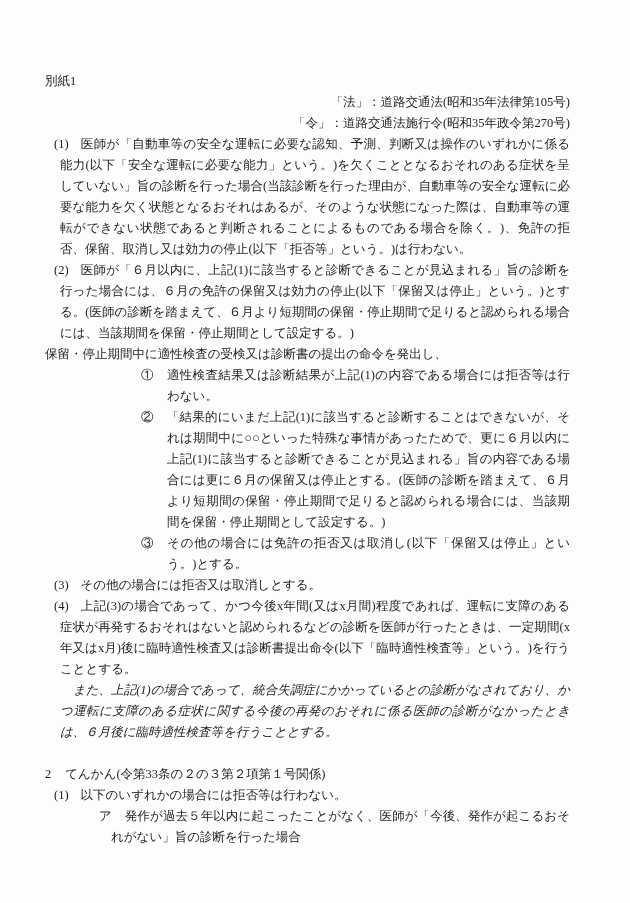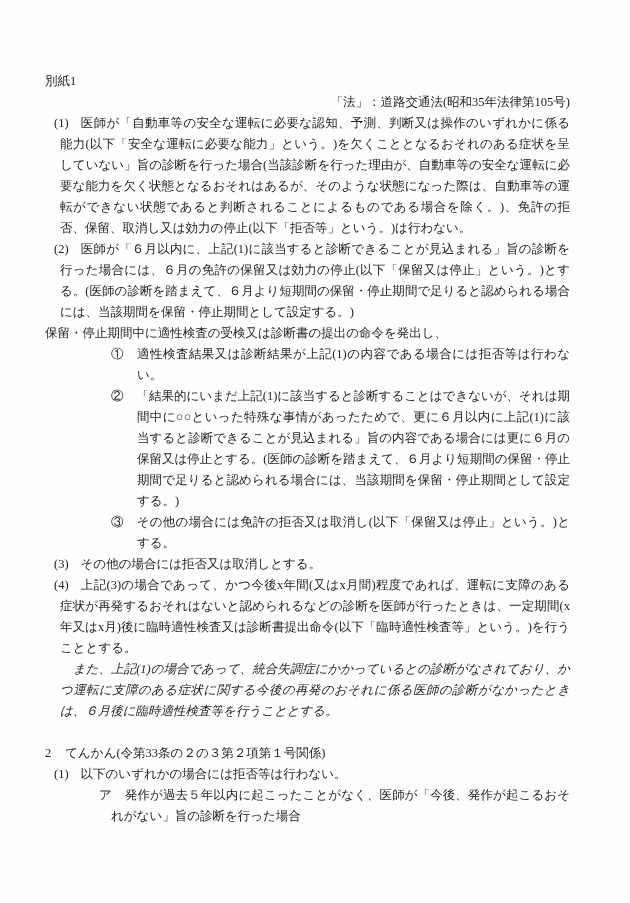--- a/index.html
+++ b/index.html
@@ -35,40 +35,41 @@
   .sec-num { margin-right: 14px; }
 
   
   .lv1 { margin-left: 9px; padding-left: 6px; text-indent: -6px; }
   .lv1 .lbl { margin-right: 12px; }
 
   
   .hold-line { text-align: left; }
 
   
-  .circ { margin-left: 66px; padding-left: 26px; text-indent: -26px; }
+  .circ { margin-left: 96px; padding-left: 26px; text-indent: -26px; }
   .circ .lbl { margin-right: 13px; }
 
   
   .kana { margin-left: 54px; padding-left: 12px; text-indent: -12px; }
   .kana .lbl { margin-right: 13px; }
 
   
   .cont { padding-left: 15px; text-indent: 13px; font-style: italic; }
 </style>
 </head>
 <body>
 
 <div class="page">
 
   <p class="plain">別紙1</p>
 
 
   <p class="legend-row"><span class="legend-term">「法」</span><span>：</span><span>道路交通法(昭和35年法律第105号)</span></p>
 
+  <p class="legend-row"><span class="legend-term">「令」</span><span>：</span><span>道路交通法施行令(昭和35年政令第270号)</span></p>
 
 
   <p class="lv1"><span class="lbl">(1)</span><span>医師が「自動車等の安全な運転に必要な認知、予測、判断又は操作のいずれかに係る能力(以下「安全な運転に必要な能力」という。)を欠くこととなるおそれのある症状を呈していない」旨の診断を行った場合(当該診断を行った理由が、自動車等の安全な運転に必要な能力を欠く状態となるおそれはあるが、そのような状態になった際は、自動車等の運転ができない状態であると判断されることによるものである場合を除く。)、免許の拒否、保留、取消し又は効力の停止(以下「拒否等」という。)は行わない。</span></p>
 
   <p class="lv1"><span class="lbl">(2)</span><span>医師が「６月以内に、上記(1)に該当すると診断できることが見込まれる」旨の診断を行った場合には、６月の免許の保留又は効力の停止(以下「保留又は停止」という。)とする。(医師の診断を踏まえて、６月より短期間の保留・停止期間で足りると認められる場合には、当該期間を保留・停止期間として設定する。)</span></p>
 
   <p class="hold-line">保留・停止期間中に適性検査の受検又は診断書の提出の命令を発出し、</p>
 
   <p class="circ"><span class="lbl">①</span><span>適性検査結果又は診断結果が上記(1)の内容である場合には拒否等は行わない。</span></p>
 

